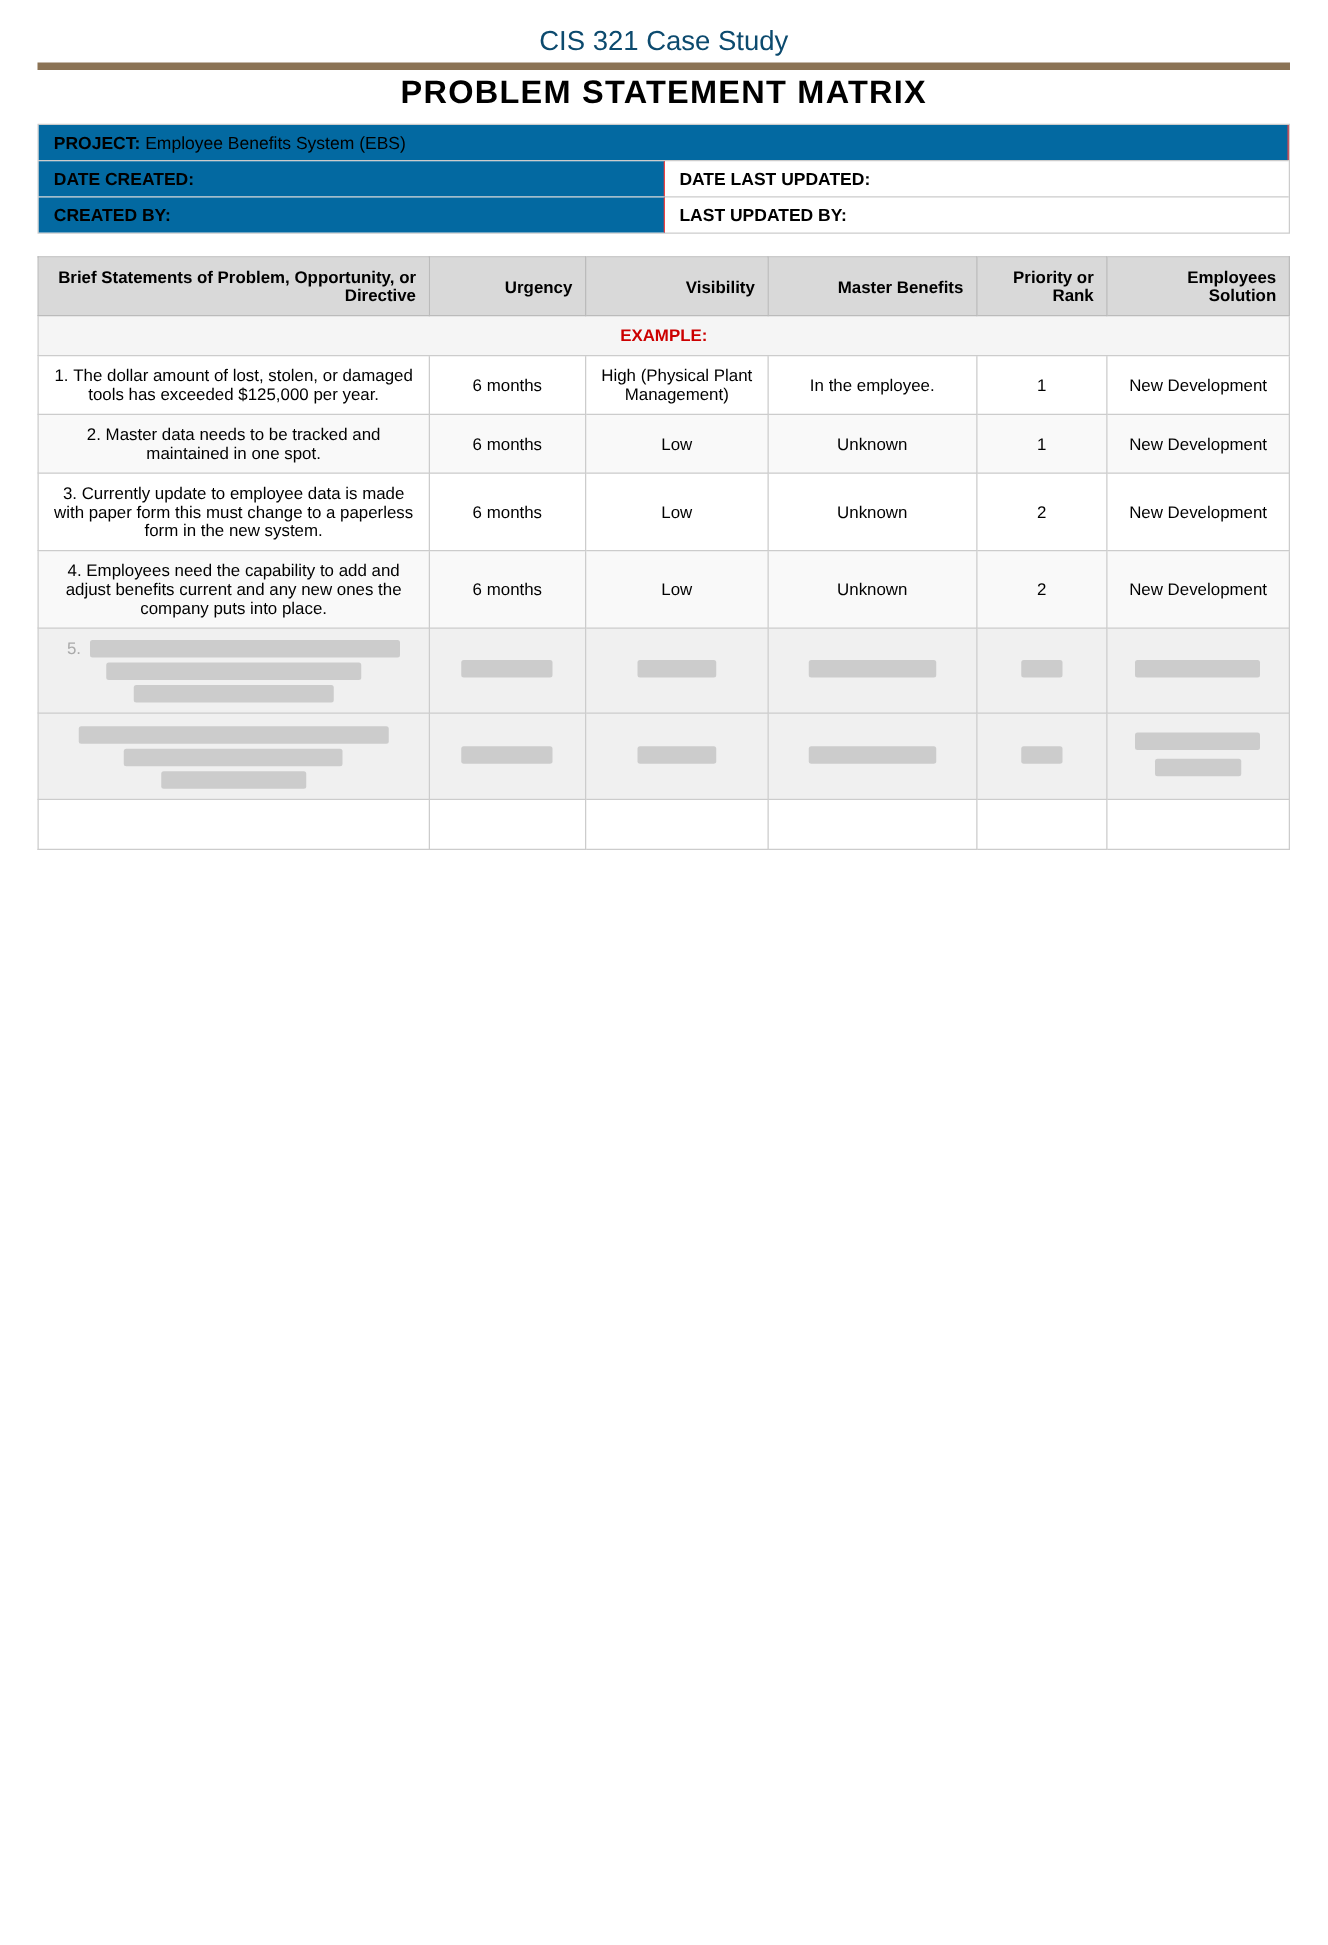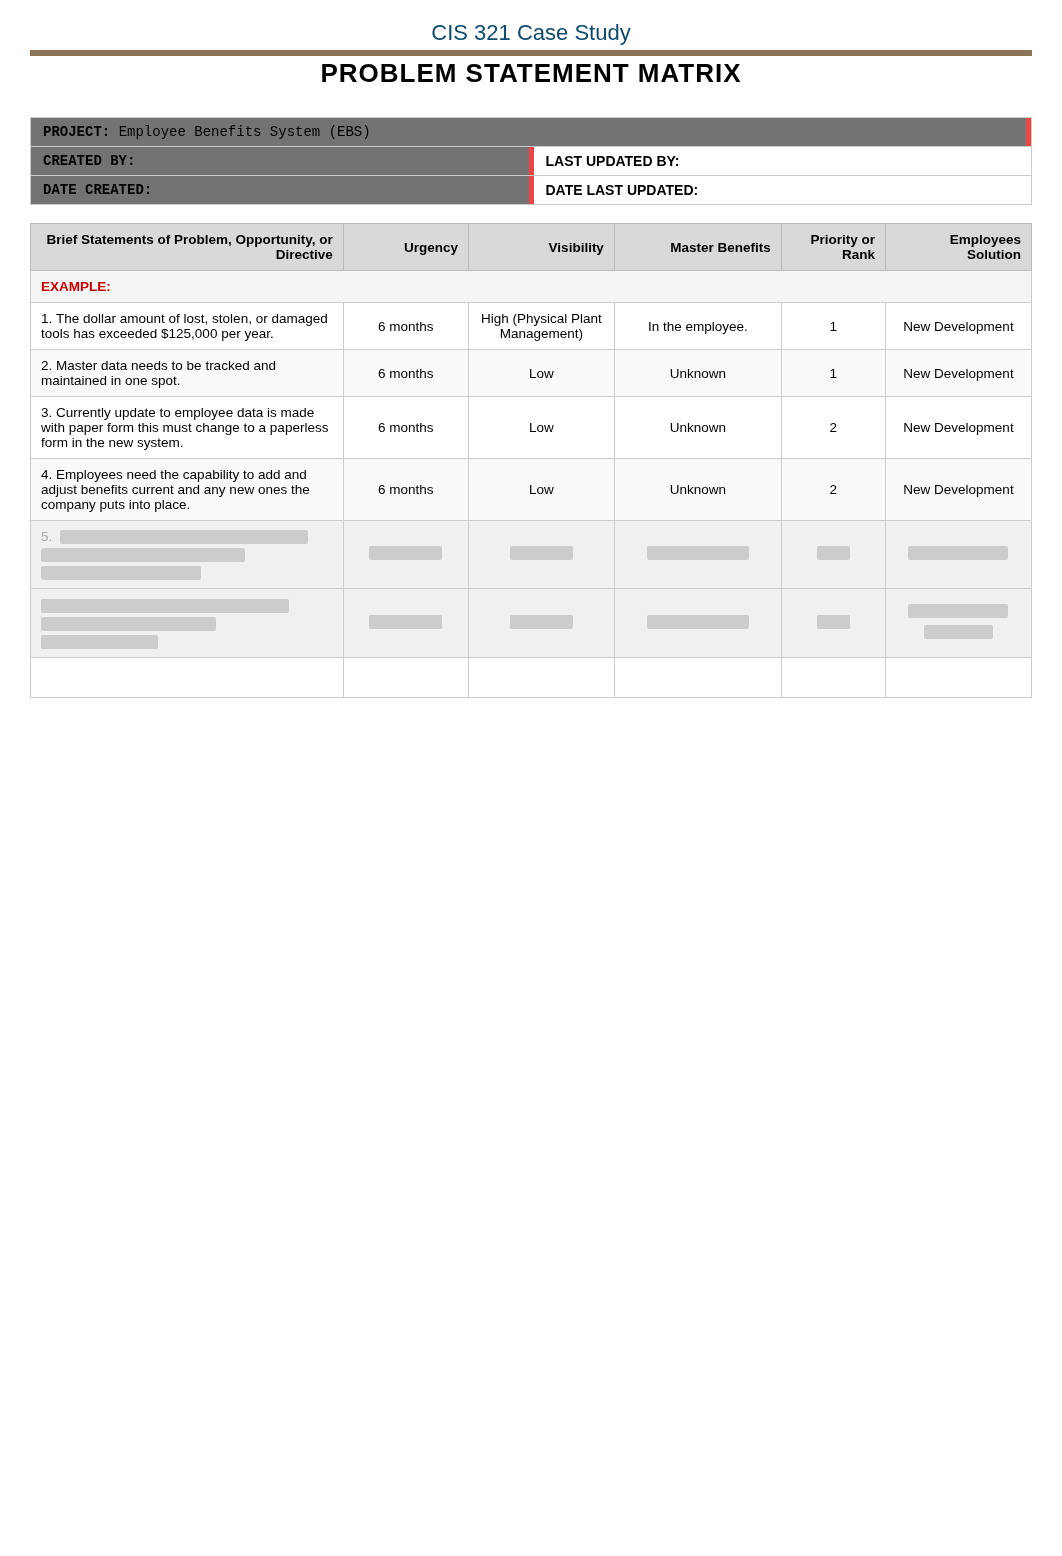--- a/index.html
+++ b/index.html
@@ -21,43 +21,42 @@
     .header-bar {
       background: #8B7355;
       height: 6px;
       margin-bottom: 2px;
     }
     .main-title {
       text-align: center;
       font-size: 26px;
       font-weight: bold;
       color: #000;
-      margin-bottom: 28px;
+      margin-bottom: 10px;
       letter-spacing: 1px;
     }
     .project-info {
       border: 1px solid #ccc;
       margin-bottom: 18px;
     }
     .project-info-row {
       display: flex;
       border-bottom: 1px solid #ccc;
     }
     .project-info-row:last-child {
       border-bottom: none;
     }
     .project-info-cell {
       padding: 6px 12px;
       font-size: 14px;
       flex: 1;
     }
     .project-info-cell:first-child {
-      border-right: 5px solid #ef4444;
-      background: #737373;
-      font-family: Liberation Mono, monospace;
+      border-right: 1px solid #ef4444;
+      background: #0369a1;
     }
     .project-info-cell strong {
       font-weight: bold;
     }
     table {
       width: 100%;
       border-collapse: collapse;
       font-size: 13.5px;
     }
     th {
@@ -68,21 +67,21 @@
       font-weight: bold;
       vertical-align: middle;
     }
     td {
       border: 1px solid #ccc;
       padding: 8px 10px;
       vertical-align: middle;
       text-align: center;
     }
     td:first-child {
-      text-align: left;
+      text-align: center;
     }
     .example-row td {
       background: #f5f5f5;
       font-weight: bold;
       color: #c00;
       border: 1px solid #ccc;
     }
     .example-label {
       color: #c00;
       font-weight: bold;
@@ -109,32 +108,32 @@
 <div class="main-title">PROBLEM STATEMENT MATRIX</div>
 
 <div class="project-info">
   <div class="project-info-row">
     <div class="project-info-cell">
       <strong>PROJECT:</strong>&nbsp;<span>Employee Benefits System (EBS)</span>
     </div>
   </div>
   <div class="project-info-row">
     <div class="project-info-cell">
-      <strong>CREATED BY:</strong>
-    </div>
-    <div class="project-info-cell">
-      <strong>LAST UPDATED BY:</strong>
+      <strong>DATE CREATED:</strong>
+    </div>
+    <div class="project-info-cell">
+      <strong>DATE LAST UPDATED:</strong>
     </div>
   </div>
   <div class="project-info-row">
     <div class="project-info-cell">
-      <strong>DATE CREATED:</strong>
-    </div>
-    <div class="project-info-cell">
-      <strong>DATE LAST UPDATED:</strong>
+      <strong>CREATED BY:</strong>
+    </div>
+    <div class="project-info-cell">
+      <strong>LAST UPDATED BY:</strong>
     </div>
   </div>
 </div>
 
 <table>
   <thead>
     <tr>
       <th style="width:30%">Brief Statements of Problem, Opportunity, or Directive</th>
       <th style="width:12%">Urgency</th>
       <th style="width:14%">Visibility</th>

